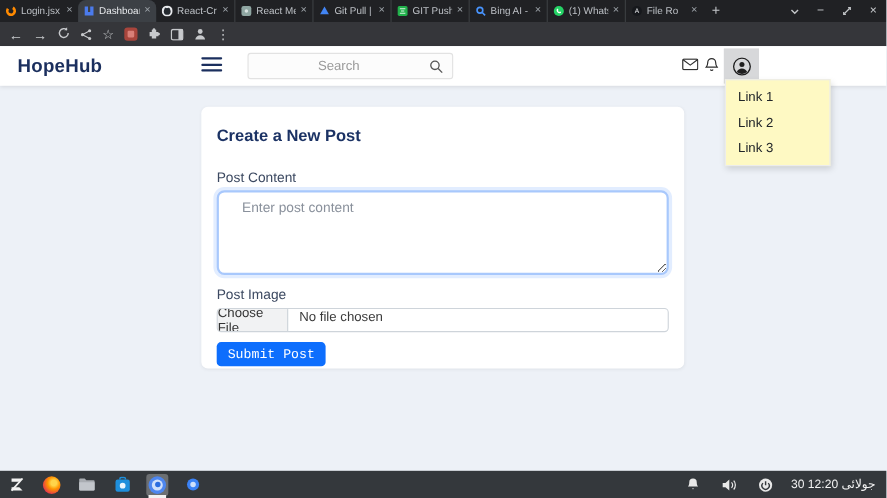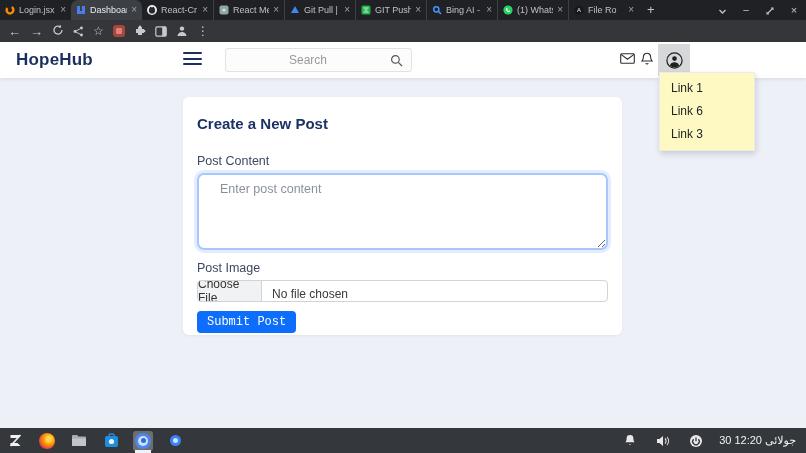--- a/index.html
+++ b/index.html
@@ -48,21 +48,21 @@
   .dropdown-item { height:23px; line-height:23px; padding-left:11px; font-size:12px; color:#212529; cursor:pointer; }
 
   
   .card { position:absolute; left:183px; top:55px; width:439px; height:238px; background:#fff; border-radius:6px; box-shadow:0 1px 3px rgba(0,0,0,.05); padding:16px 14px; }
   .card-title { font-size:15px; font-weight:bold; color:#1b3264; margin-top:2px; }
   .form-label { font-size:12.5px; color:#3c4961; }
   .lbl-content { margin-top:22px; }
   .lbl-image { margin-top:11px; }
   .post-textarea { display:block; width:411px; height:77px; margin-top:5px; border:2px solid #a8c8fc; border-radius:7px; box-shadow:0 0 0 3px rgba(13,110,253,.12); padding:7px 21px; font-size:12.5px; color:#333; resize:both; outline:none; font-family:"Liberation Sans",sans-serif; }
   .post-textarea::placeholder { color:#8a919c; }
-  .file-input { margin-top:5px; width:411px; height:22px; border:1px solid #ced4da; border-radius:4px; display:flex; align-items:flex-end; overflow:hidden; background:#fff; cursor:pointer; }
+  .file-input { margin-top:5px; width:411px; height:22px; border:1px solid #ced4da; border-radius:4px; display:flex; align-items:flex-start; overflow:hidden; background:#fff; cursor:pointer; }
   .file-btn { width:64px; height:100%; background:#f1f2f3; border-right:1px solid #ced4da; font-size:12px; color:#333; display:flex; align-items:center; justify-content:center; }
   .file-status { padding-left:10px; font-size:12px; color:#3a3a3a; }
   .submit-btn { margin-top:9px; height:22px; padding:0 10px; background:#0d6efd; color:#fff; border:none; border-radius:4px; font-size:12px; cursor:pointer; font-family:Liberation Mono, monospace; }
 
   
   .taskbar { position:absolute; left:0; bottom:0; width:806px; height:25px; background:#34383c; display:flex; align-items:center; z-index:10; }
   .tb-app { display:flex; align-items:center; justify-content:center; width:20px; height:20px; margin-left:12px; cursor:pointer; position:relative; }
   .tb-app:first-child { margin-left:5px; }
   .tb-app.active-app { background:rgba(255,255,255,.28); border-radius:3px; }
   .tb-app.active-app::after { content:""; position:absolute; bottom:-2px; left:2px; width:16px; height:3px; background:#f2f2f2; }
@@ -257,21 +257,21 @@
         <svg width="17" height="17" viewBox="0 0 17 17">
           <circle cx="8.5" cy="8.5" r="7.6" fill="none" stroke="#1f1f1f" stroke-width="1.2"></circle>
           <circle cx="8.5" cy="6.6" r="2.3" fill="#1f1f1f"></circle>
           <path d="M3.8 13.5c.8-2.2 2.6-3.3 4.7-3.3s3.9 1.1 4.7 3.3a7.6 7.6 0 0 1-9.4 0z" fill="#1f1f1f"></path>
         </svg>
       </div>
   </div>
 
   <div class="dropdown">
     <div class="dropdown-item">Link 1</div>
-    <div class="dropdown-item">Link 6</div>
+    <div class="dropdown-item">Link 2</div>
     <div class="dropdown-item">Link 3</div>
   </div>
 
   <div class="card">
     <div class="card-title">Create a New Post</div>
     <div class="form-label lbl-content">Post Content</div>
     <textarea class="post-textarea" placeholder="Enter post content" style=""></textarea>
     <div class="form-label lbl-image">Post Image</div>
     <div class="file-input">
       <div class="file-btn">Choose File</div>

